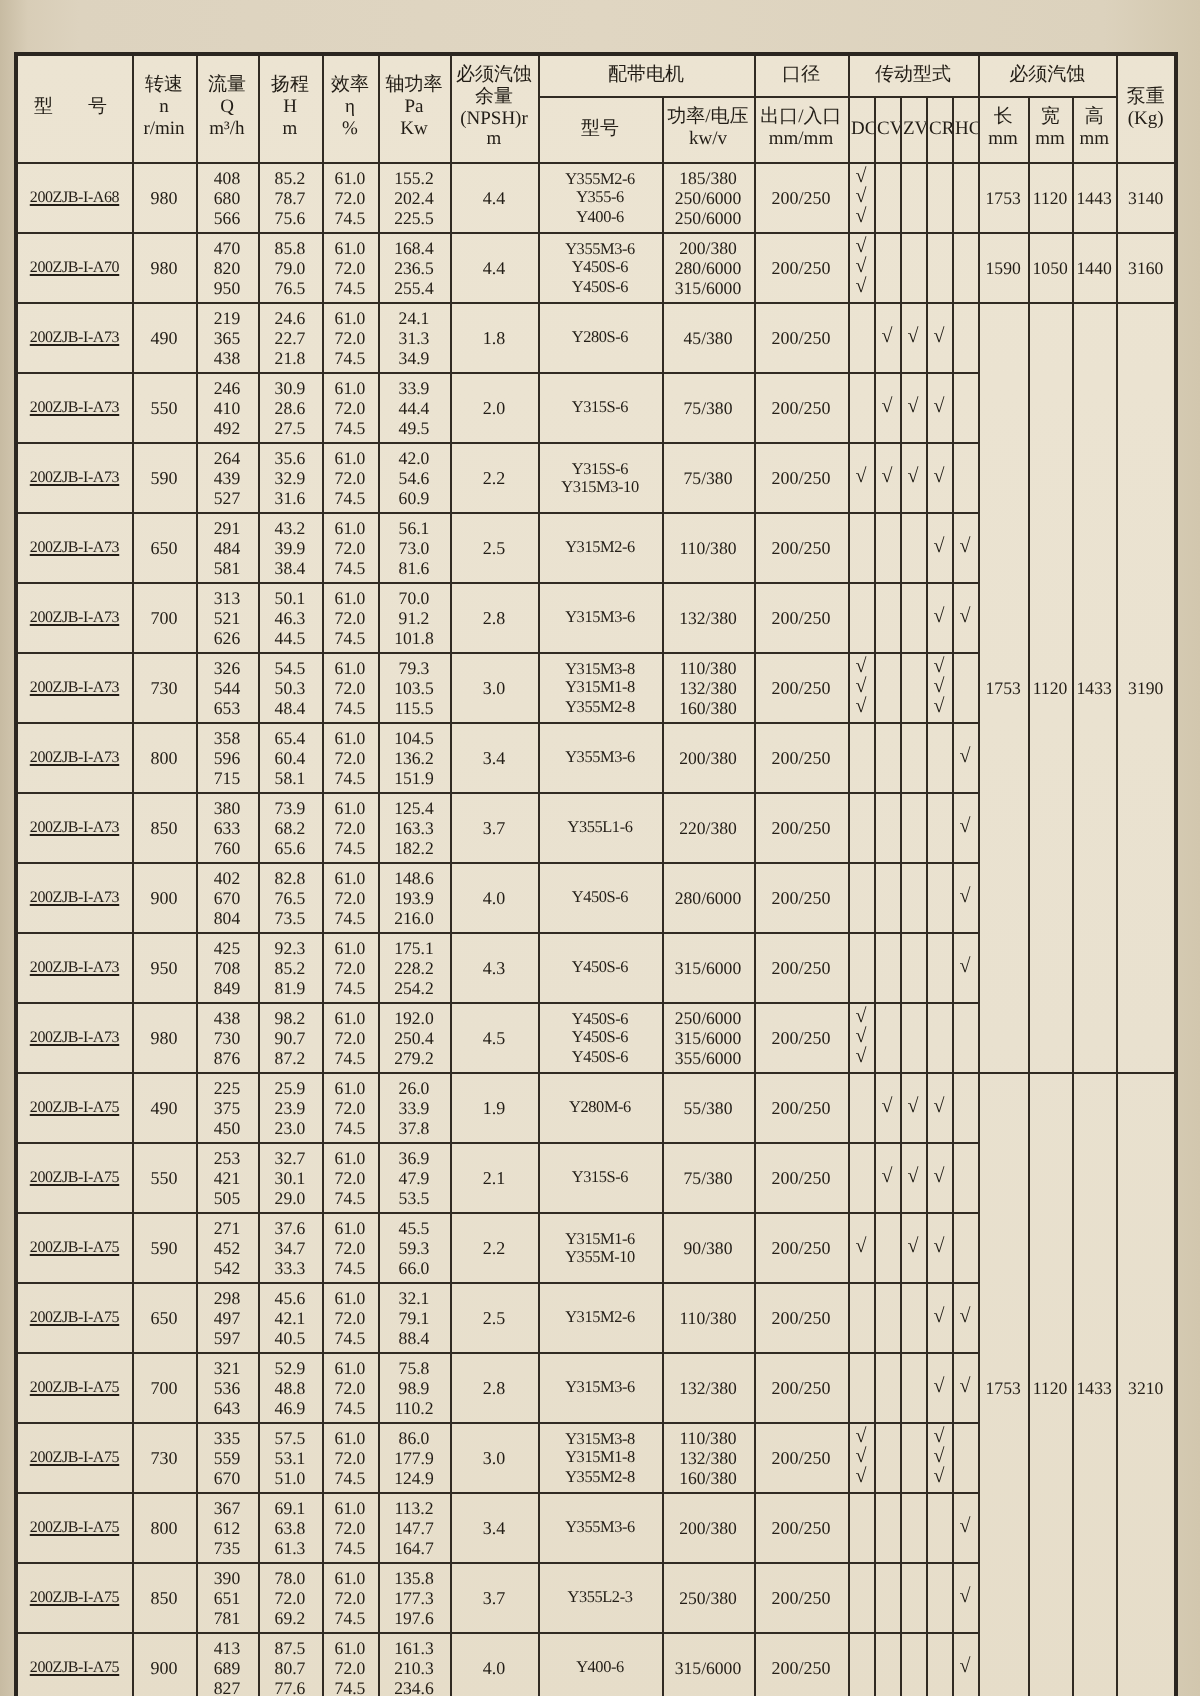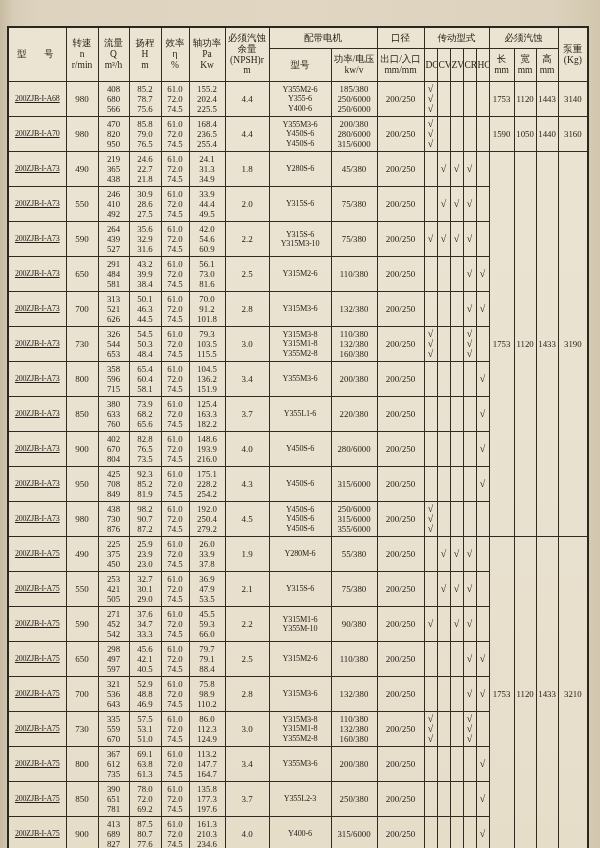--- a/index.html
+++ b/index.html
@@ -560,21 +560,21 @@
           <td>650</td>
           <td class="tri">298
 497
 597</td>
           <td class="tri">45.6
 42.1
 40.5</td>
           <td class="tri">61.0
 72.0
 74.5</td>
-          <td class="tri">79.7
+          <td class="tri">32.1
 79.1
 88.4</td>
           <td>2.5</td>
           <td class="motor">Y315M2-6</td>
           <td class="tri">110/380</td>
           <td>200/250</td>
           <td class="check"></td>
           <td class="check"></td>
           <td class="check"></td>
           <td class="check">√</td>
@@ -611,21 +611,21 @@
           <td class="tri">335
 559
 670</td>
           <td class="tri">57.5
 53.1
 51.0</td>
           <td class="tri">61.0
 72.0
 74.5</td>
           <td class="tri">86.0
-112.3
+177.9
 124.9</td>
           <td>3.0</td>
           <td class="motor">Y315M3-8
 Y315M1-8
 Y355M2-8</td>
           <td class="tri">110/380
 132/380
 160/380</td>
           <td>200/250</td>
           <td class="check">√

